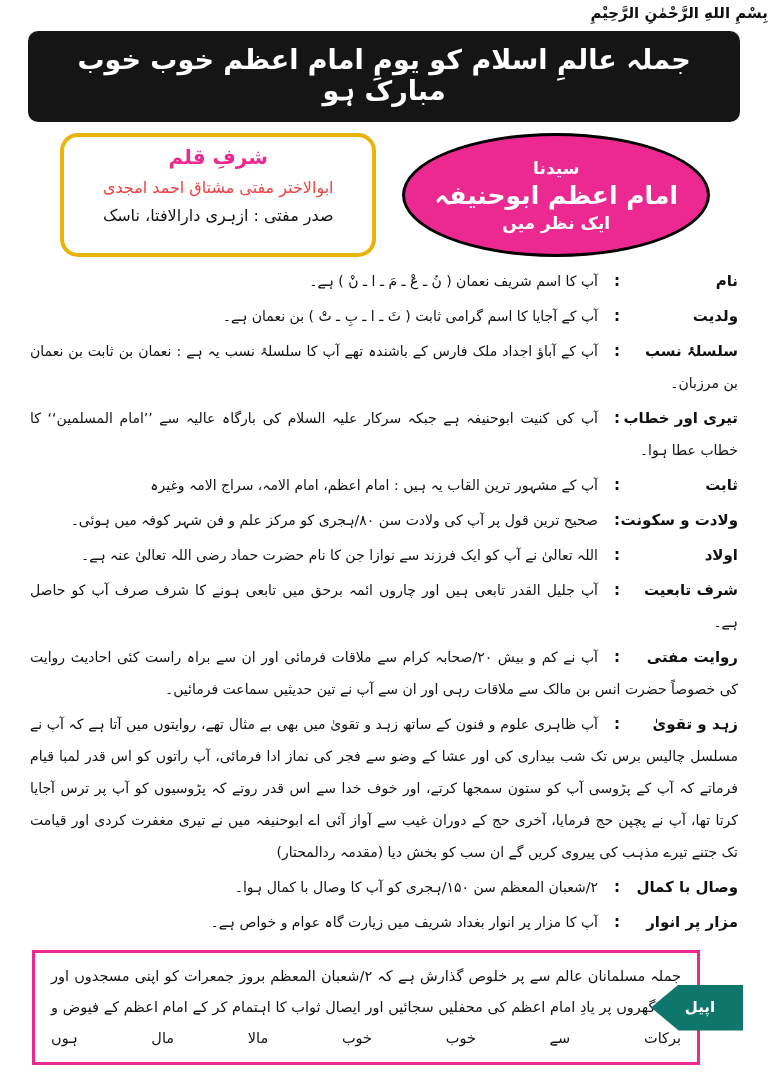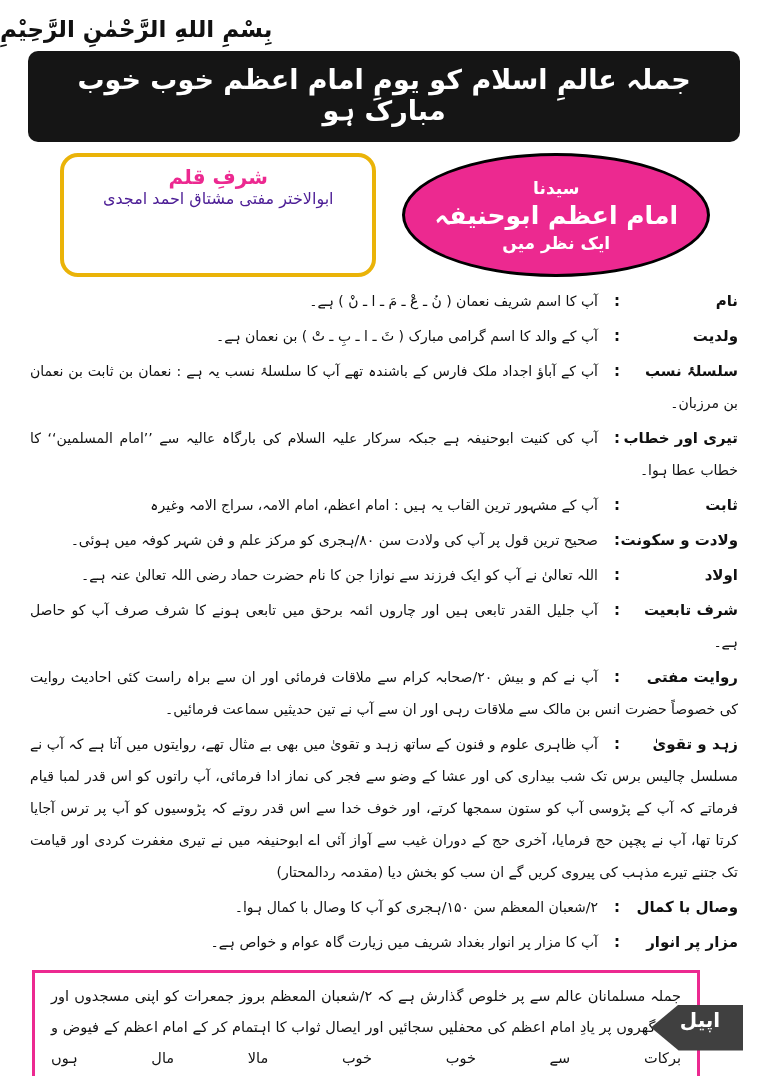--- a/index.html
+++ b/index.html
@@ -1,21 +1,21 @@
 <!DOCTYPE html>
 <html lang="ur" dir="rtl"><head>
 <meta charset="utf-8">
 <style>
   html,body{margin:0;padding:0;}
   body{
     width:768px;height:1076px;overflow:hidden;background:#ffffff;
     font-family:"DejaVu Sans",sans-serif;direction:rtl;color:#141414;
   }
   .bismillah{
-    text-align:left;font-size:23px;font-weight:bold;padding-top:16px;color:#111;
+    text-align:right;font-size:15px;font-weight:bold;padding-top:4px;color:#111;
   }
   .banner{
     margin:9px 28px 0;background:#151515;border-radius:10px;color:#fff;
     text-align:center;font-size:27px;font-weight:bold;padding:13px 10px 16px;
   }
   .boxes{
     display:flex;justify-content:space-between;align-items:stretch;
     margin:11px 58px 6px 60px;gap:26px;
   }
   .oval{
@@ -23,74 +23,75 @@
     border-radius:50%;color:#fff;display:flex;flex-direction:column;
     justify-content:center;align-items:center;text-align:center;gap:3px;
   }
   .oval .l1,.oval .l3{font-size:17px;font-weight:bold;}
   .oval .l2{font-size:25px;font-weight:bold;}
   .author-box{
     width:300px;border:4px solid #eab308;border-radius:18px;
     padding:8px 12px 10px;text-align:center;background:#fff;
   }
   .author-title{color:#EC2990;font-weight:bold;font-size:20px;}
-  .author-name{font-size:16px;color:#4c1d95;}
+  .author-name{font-size:16px;margin-top:9px;color:#ef4444;}
   .author-desg{font-size:16px;margin-top:9px;color:#111;}
   .details{
     margin:8px 30px 0 30px;font-size:14px;line-height:32px;
     text-align:justify;color:#111;
   }
   .row{overflow:hidden;margin-bottom:3px;}
   .row-label{
     float:right;width:124px;margin-left:16px;display:flex;
     justify-content:space-between;font-weight:bold;font-size:15px;
   }
   .appeal{
     position:relative;margin:12px 68px 0 32px;border:3px solid #EC2990;
     padding:8px 16px;font-size:14.5px;line-height:31px;
     text-align:justify;text-align-last:justify;color:#111;background:#fff;
   }
   .appeal-tag{
     position:absolute;left:auto;right:-46px;top:50%;transform:translateY(-50%);
-    width:92px;height:46px;background:#404040;color:#fff;font-weight:bold;font-size:20px;
+    width:92px;height:46px;background:#0f766e;color:#fff;font-weight:bold;font-size:15px;
     clip-path:polygon(0 50%,30% 0,100% 0,100% 100%,30% 100%);
-    display:flex;justify-content:center;padding-left:6px;box-sizing:border-box;
+    display:flex;align-items:center;justify-content:center;padding-left:6px;box-sizing:border-box;
   }
 </style>
 </head>
 <body>
 
 <div class="bismillah">بِسْمِ اللهِ الرَّحْمٰنِ الرَّحِيْمِ</div>
 
 <div class="banner">جملہ عالمِ اسلام کو یومِ امام اعظم خوب خوب مبارک ہو</div>
 
 <div class="boxes">
   <div class="oval">
     <div class="l1">سیدنا</div>
     <div class="l2">امام اعظم ابوحنیفہ</div>
     <div class="l3">ایک نظر میں</div>
   </div>
   <div class="author-box">
     <div class="author-title">شرفِ قلم</div>
     <div class="author-name">ابوالاختر مفتی مشتاق احمد امجدی</div>
+    <div class="author-desg">صدر مفتی : ازہری دارالافتا، ناسک</div>
   </div>
 </div>
 
 <div class="details">
   <div class="row">
     <span class="row-label">
         <span>نام</span>
         <span class="colon">:</span>
       </span><span class="row-text">آپ کا اسم شریف نعمان ( نُ ـ عْ ـ مَ ـ ا ـ نْ ) ہے۔</span>
   </div>
   <div class="row">
     <span class="row-label">
         <span>ولدیت</span>
         <span class="colon">:</span>
-      </span><span class="row-text">آپ کے والد کا اسم گرامی مبارک ( ثَ ـ ا ـ بِ ـ تْ ) بن نعمان ہے۔</span>
+      </span><span class="row-text">آپ کے آجایا کا اسم گرامی ثابت ( ثَ ـ ا ـ بِ ـ تْ ) بن نعمان ہے۔</span>
   </div>
   <div class="row">
     <span class="row-label">
         <span>سلسلۂ نسب</span>
         <span class="colon">:</span>
       </span><span class="row-text">آپ کے آباؤ اجداد ملک فارس کے باشندہ تھے آپ کا سلسلۂ نسب یہ ہے : نعمان بن ثابت بن نعمان بن مرزبان۔</span>
   </div>
   <div class="row">
     <span class="row-label">
         <span>تیری اور خطاب</span>

